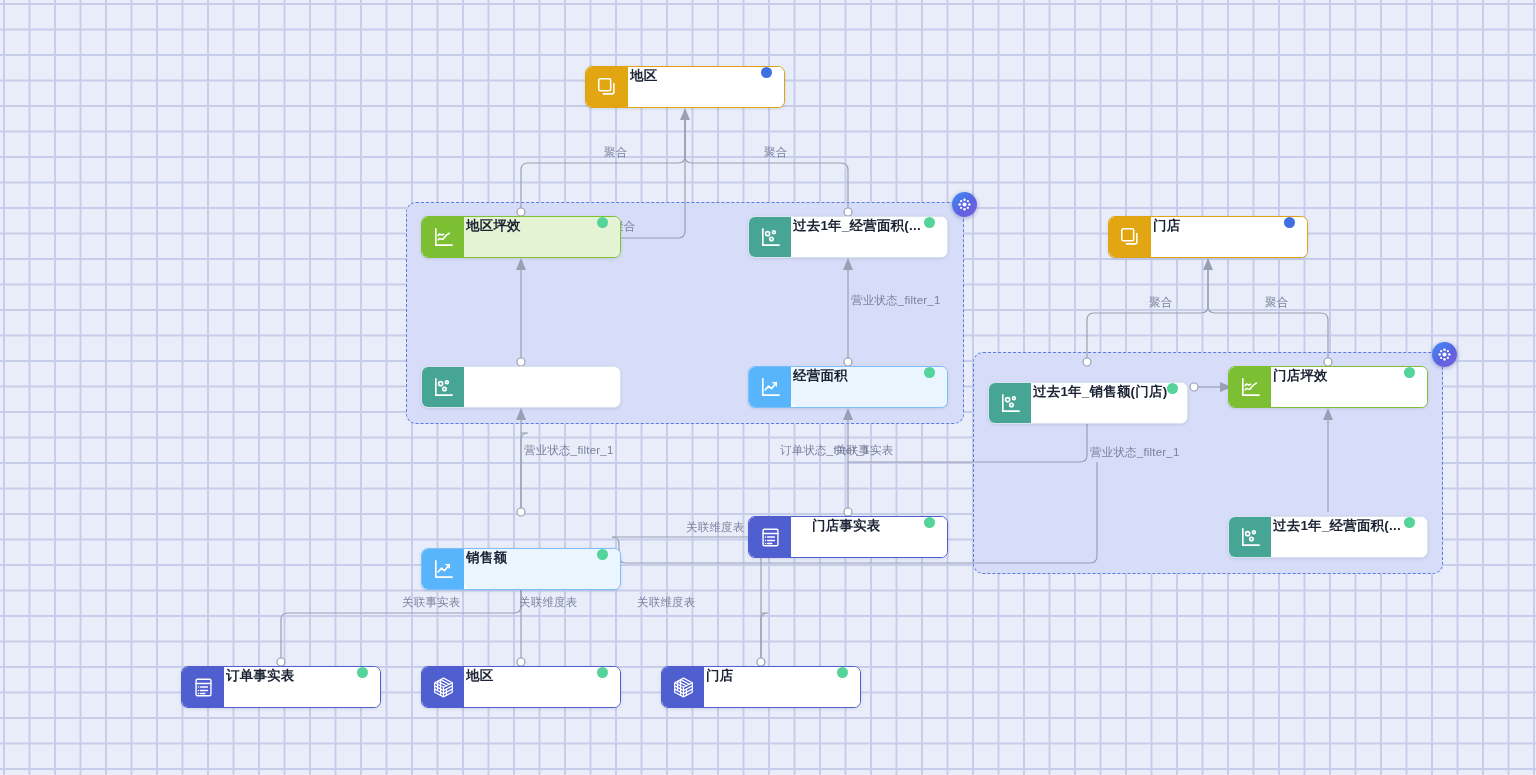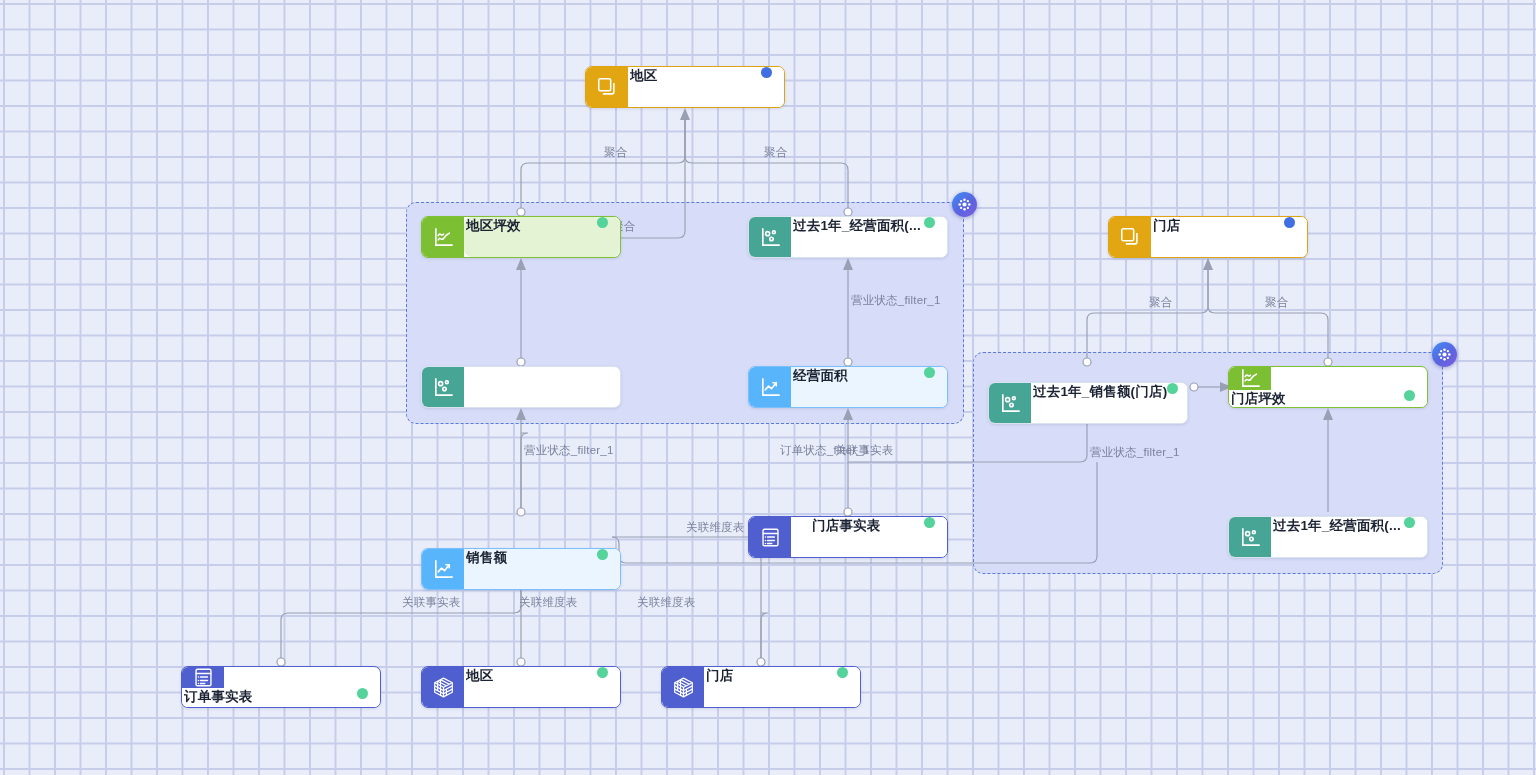--- a/index.html
+++ b/index.html
@@ -73,26 +73,26 @@
     margin-left:auto;flex:0 0 auto;
   }
   .dot.green{background:#54d39a;}
   .dot.blue{background:#3f6fe0;}
 
   
   .n-dataset      { border:1.6px solid #e0a412; }
   .n-dataset .ic  { background:#e2a613; }
   .n-metric-green { border:1.6px solid #7fc035; }
   .n-metric-green .ic{ background:#7cbf32; }
-  .n-metric-green.sel .bd{ background:#e4f3d3;border-radius:8px; }
+  .n-metric-green.sel .bd{ background:#e4f3d3; }
   .n-atomic-teal  { border:1.6px solid #d9e2ef; }
   .n-atomic-teal .ic{ background:#47a596; }
   .n-metric-blue  { border:1.6px solid #7cc0fb; }
   .n-metric-blue .ic{ background:#58b4fb; }
-  .n-metric-blue.sel .bd{ background:#eaf5ff; }
+  .n-metric-blue.sel .bd{ background:#eaf5ff;border-radius:8px; }
   .n-table        { border:1.6px solid #4f5fd0; }
   .n-table .ic    { background:#4f5fd0; }
   .n-dim          { border:1.6px solid #4f5fd0; }
   .n-dim .ic      { background:#4f5fd0; }
 
   
   .elabel{
     position:absolute;
     font-size:11.5px;
     color:#7b829c;
@@ -255,21 +255,21 @@
       <path d="M6.5 14.5c2-4 3.5 1.5 5.5-1.5s3-4.5 6-5.5"></path>
       <path d="M6.5 10c2-4 3.5 1.5 5.5-1.5"></path>
     </svg>
   </div>
   <div class="bd">
     <span class="lbl">地区坪效</span>
     <span class="dot green"></span>
   </div>
 </div>
 
-<div class="node n-metric-green" style="left:1228px;top:366px;width:200px;flex-direction:column;">
+<div class="node n-metric-green" style="left:1228px;top:366px;width:200px;">
   <div class="ic">
     <svg width="23" height="23" viewBox="0 0 24 24" fill="none" stroke="#fff" stroke-width="1.7" stroke-linecap="round">
       <path d="M4 3v17h17"></path>
       <path d="M6.5 14.5c2-4 3.5 1.5 5.5-1.5s3-4.5 6-5.5"></path>
       <path d="M6.5 10c2-4 3.5 1.5 5.5-1.5"></path>
     </svg>
   </div>
   <div class="bd">
     <span class="lbl">门店坪效</span>
     <span class="dot green"></span>
@@ -370,21 +370,21 @@
       <circle cx="6.2" cy="15.5" r=".85" fill="#fff" stroke="none"></circle>
       <circle cx="6.2" cy="18.8" r=".85" fill="#fff" stroke="none"></circle>
     </svg>
   </div>
   <div class="bd">
     <span class="lbl">门店事实表</span>
     <span class="dot green"></span>
   </div>
 </div>
 
-<div class="node n-table" style="left:181px;top:666px;width:200px;flex-direction:column;">
+<div class="node n-table" style="left:181px;top:666px;width:200px;">
   <div class="ic">
     <svg width="21" height="21" viewBox="0 0 24 24" fill="none" stroke="#fff" stroke-width="1.6" stroke-linecap="round">
       <rect x="3.5" y="2.5" width="17" height="19" rx="1.6"></rect>
       <path d="M3.5 7.5h17"></path>
       <path d="M8.5 11.5h8M8.5 15.5h8M8.5 18.8h5"></path>
       <circle cx="6.2" cy="11.5" r=".85" fill="#fff" stroke="none"></circle>
       <circle cx="6.2" cy="15.5" r=".85" fill="#fff" stroke="none"></circle>
       <circle cx="6.2" cy="18.8" r=".85" fill="#fff" stroke="none"></circle>
     </svg>
   </div>

